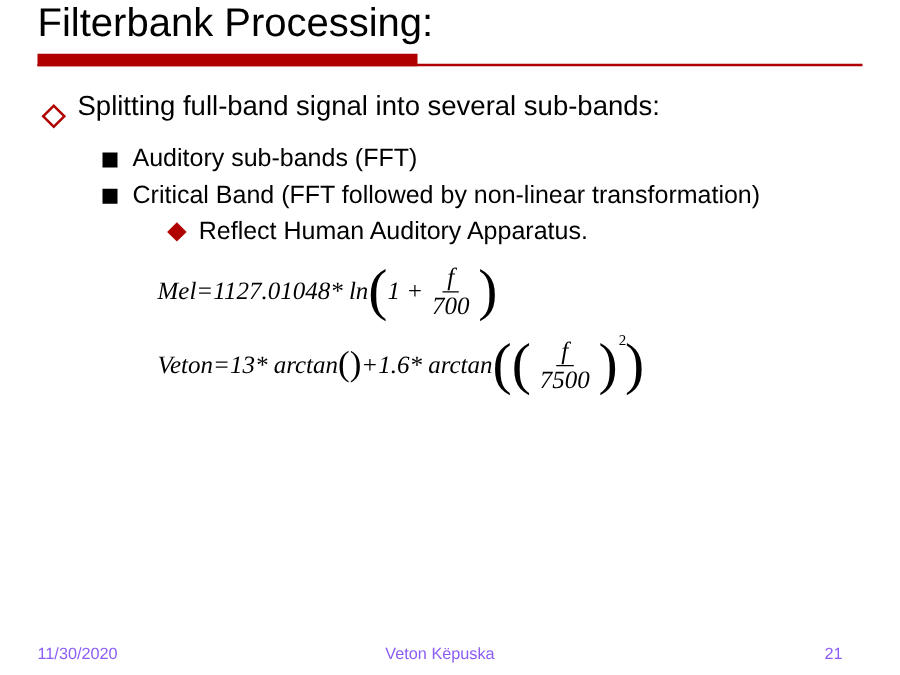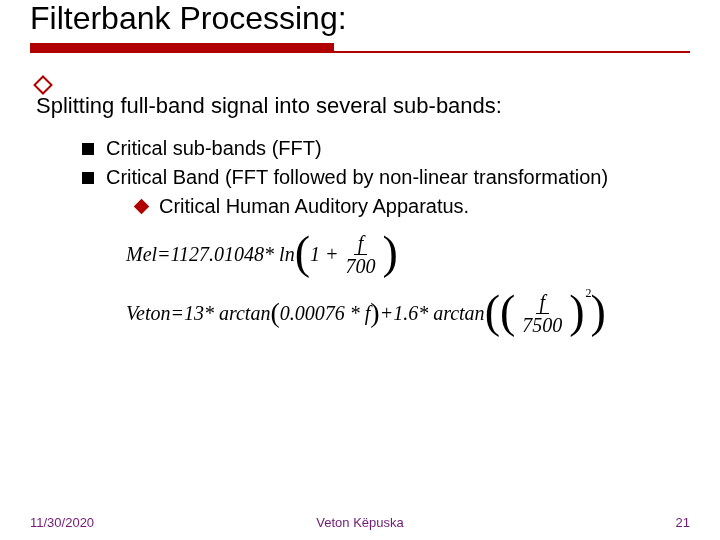--- a/index.html
+++ b/index.html
@@ -35,25 +35,24 @@
   }
   .title-underline .thin {
     position: absolute;
     left: 0; top: 8px;
     height: 2px;
     width: 100%;
     background: #b00000;
   }
   .level1 {
     display: flex;
-    align-items: flex-start;
+    align-items: flex-end;
     margin: 0 0 14px 6px;
     font-size: 22px;
     line-height: 1.3;
-    flex-direction: column;
   }
   .dia-bullet {
     width: 14px; height: 14px;
     min-width: 14px;
     margin-top: 7px;
     margin-right: 12px;
     transform: rotate(45deg);
     border: 2.5px solid #b00000;
     background: #fff;
   }
@@ -122,58 +121,58 @@
   .sup {
     font-size: 12px;
     vertical-align: top;
     position: relative;
     top: -20px;
     left: 1px;
     font-style: normal;
   }
   .footer {
     position: absolute;
-    left: 0; right: 0;
+    left: 0; right: 16px;
     bottom: 10px;
     display: flex;
     justify-content: space-between;
     padding: 0 30px 0 30px;
     font-family: "Trebuchet MS", Arial, sans-serif;
     font-size: 13px;
-    color: #701a75;
+    color: #8b5cf6;
   }
   .footer .center { position: absolute; left: 50%; transform: translateX(-50%); }
 </style>
 </head>
 <body>
 
 <div class="slide">
   <div class="title">Filterbank Processing:</div>
   <div class="title-underline">
     <div class="red"></div>
     <div class="thin"></div>
   </div>
 
   <div class="level1">
     <span class="dia-bullet"></span>
     <span>Splitting full-band signal into several sub-bands:</span>
   </div>
 
   <div class="level2">
     <span class="sq-bullet"></span>
-    <span>Critical sub-bands (FFT)</span>
+    <span>Auditory sub-bands (FFT)</span>
   </div>
   <div class="level2">
     <span class="sq-bullet"></span>
     <span>Critical Band (FFT followed by non-linear transformation)</span>
   </div>
 
   <div class="level3">
     <span class="dia3"></span>
-    <span>Critical Human Auditory Apparatus.</span>
+    <span>Reflect Human Auditory Apparatus.</span>
   </div>
 
   <div class="formulas">
     <div class="formula-row">
       <span>Mel</span>
       <span> = </span>
       <span>1127.01048</span>
       <span> * ln</span>
       <span class="big-paren">(</span>
       <span>1 + </span>
@@ -183,21 +182,20 @@
       </span>
       <span class="big-paren">)</span>
     </div>
 
     <div class="formula-row">
       <span>Veton</span>
       <span> = </span>
       <span>13</span>
       <span> * arctan</span>
       <span class="big-paren" style="font-size:28px;top:0;">(</span>
-      <span>0.00076 * f</span>
       <span class="big-paren" style="font-size:28px;top:0;">)</span>
       <span> + </span>
       <span>1.6</span>
       <span> * arctan</span>
       <span class="big-paren">(</span>
       <span class="big-paren">(</span>
       <span class="frac">
         <span class="num">f</span>
         <span class="den">7500</span>
       </span>

